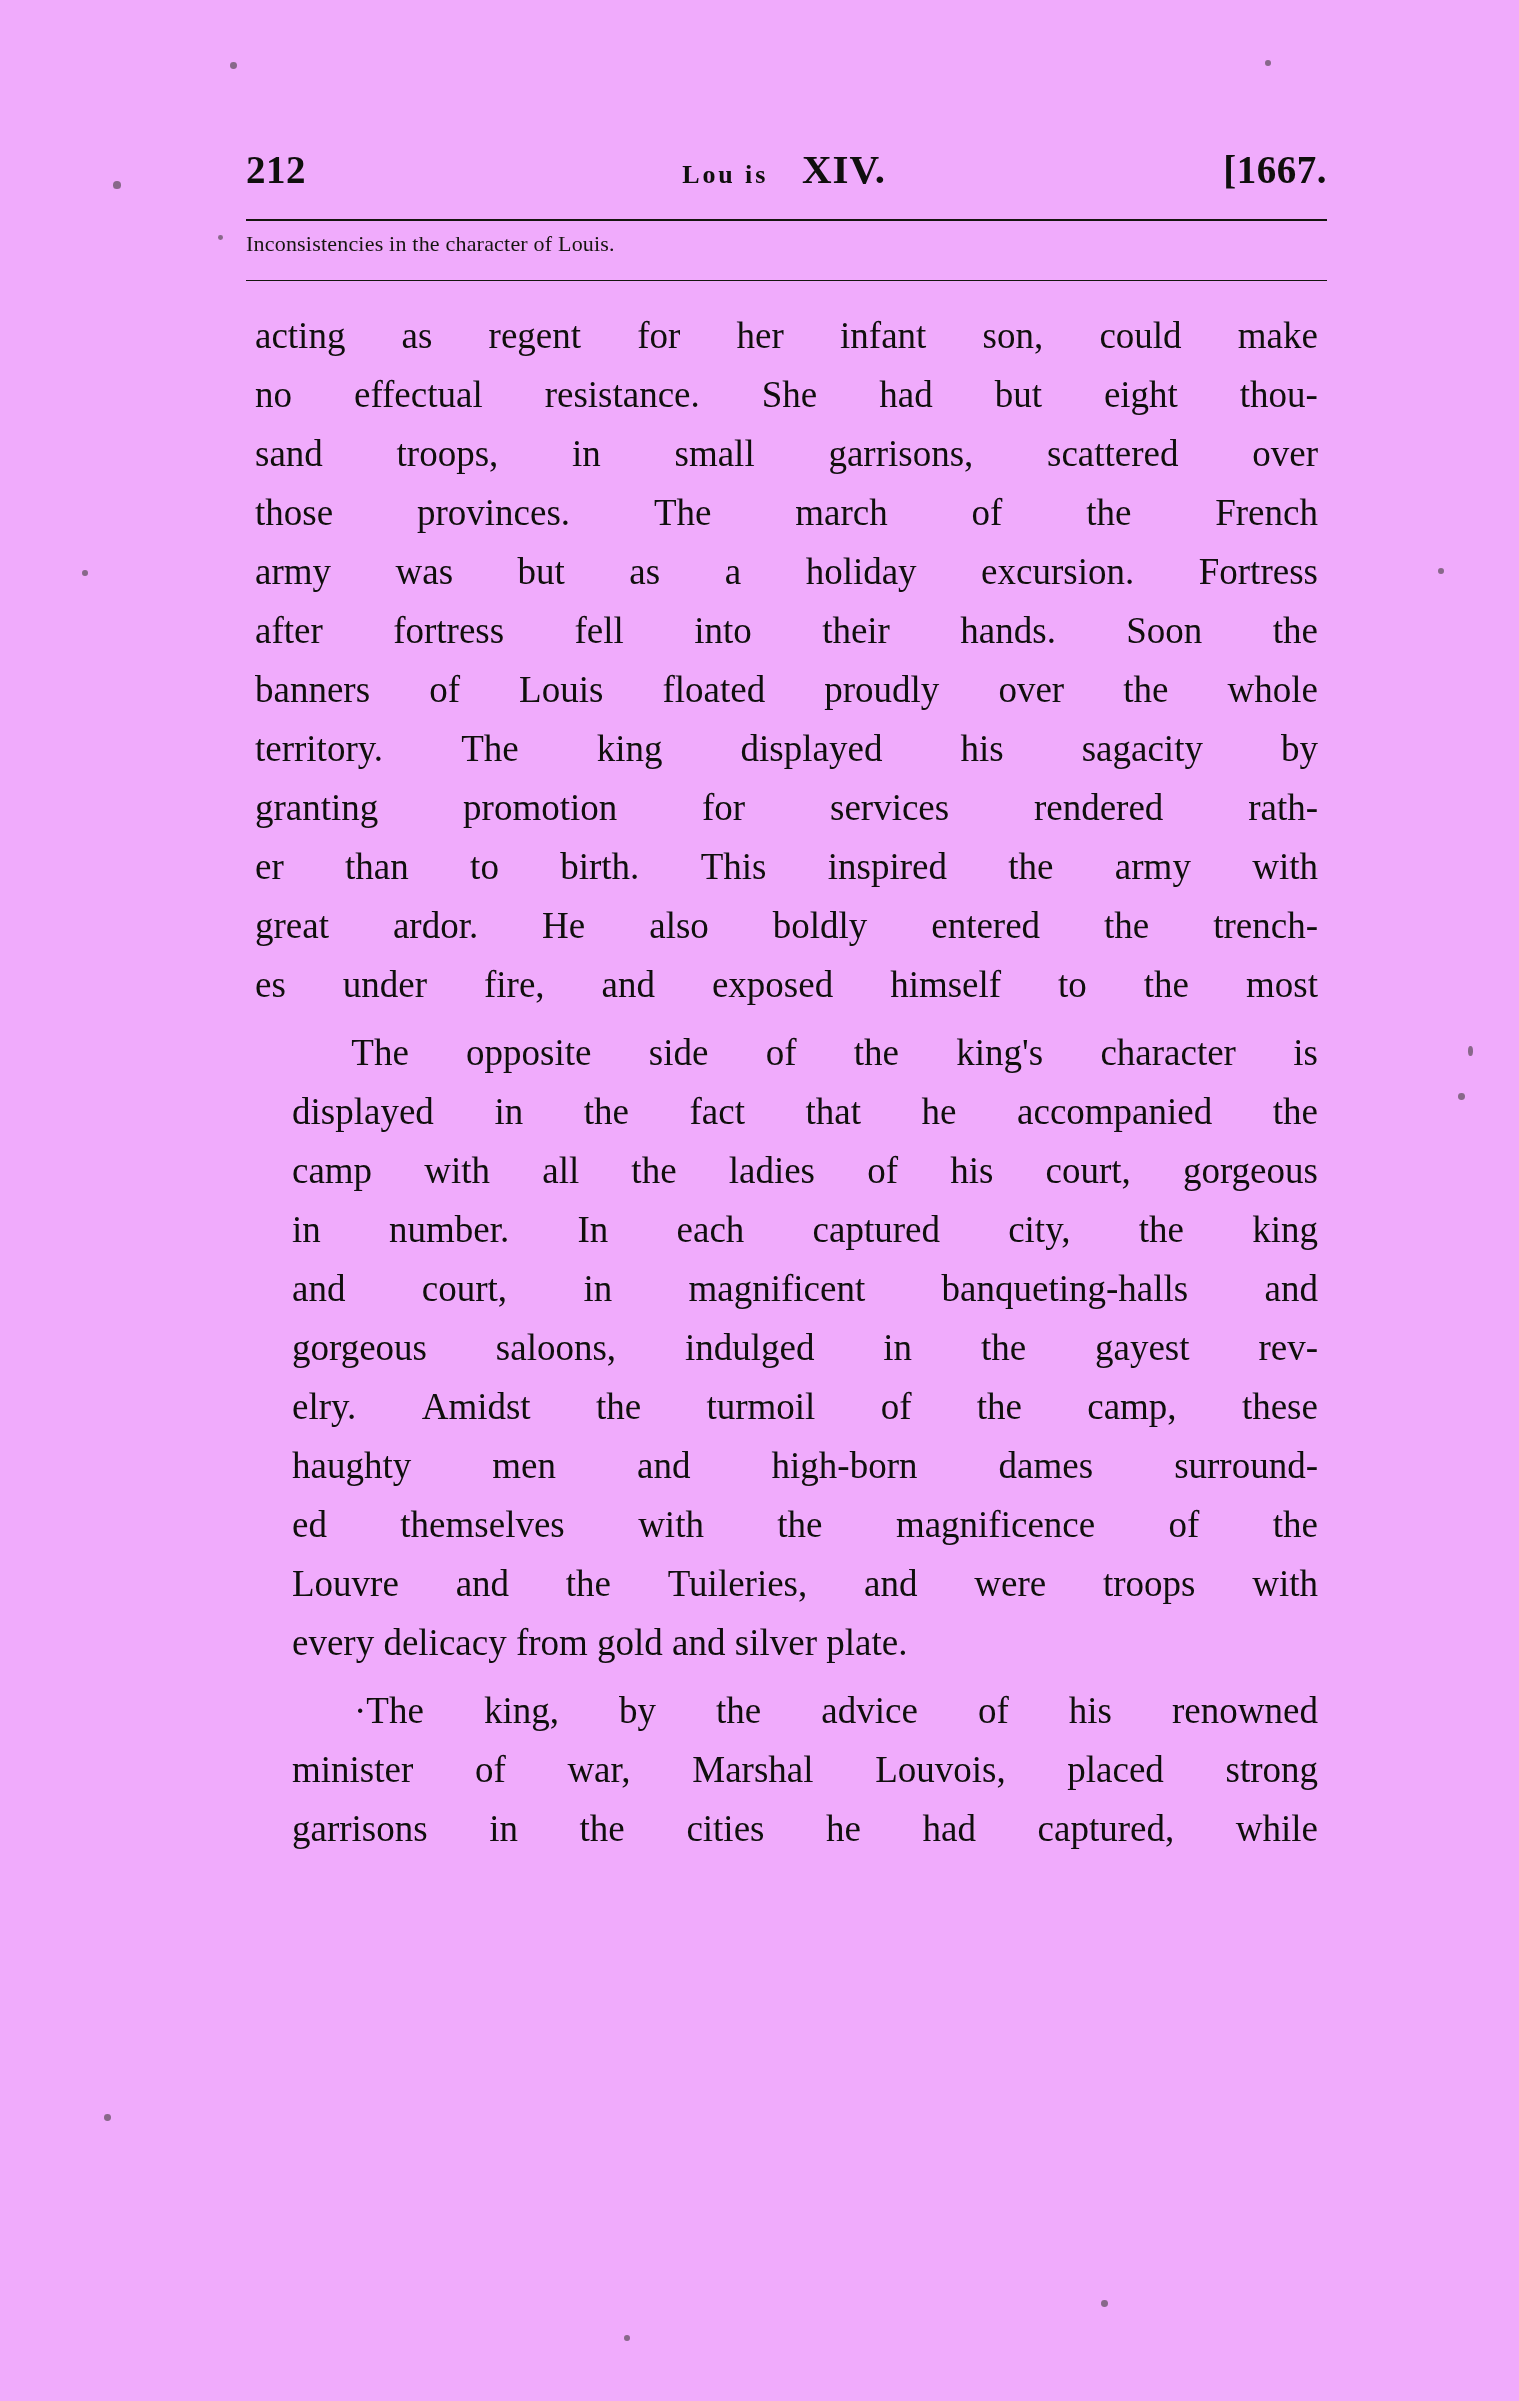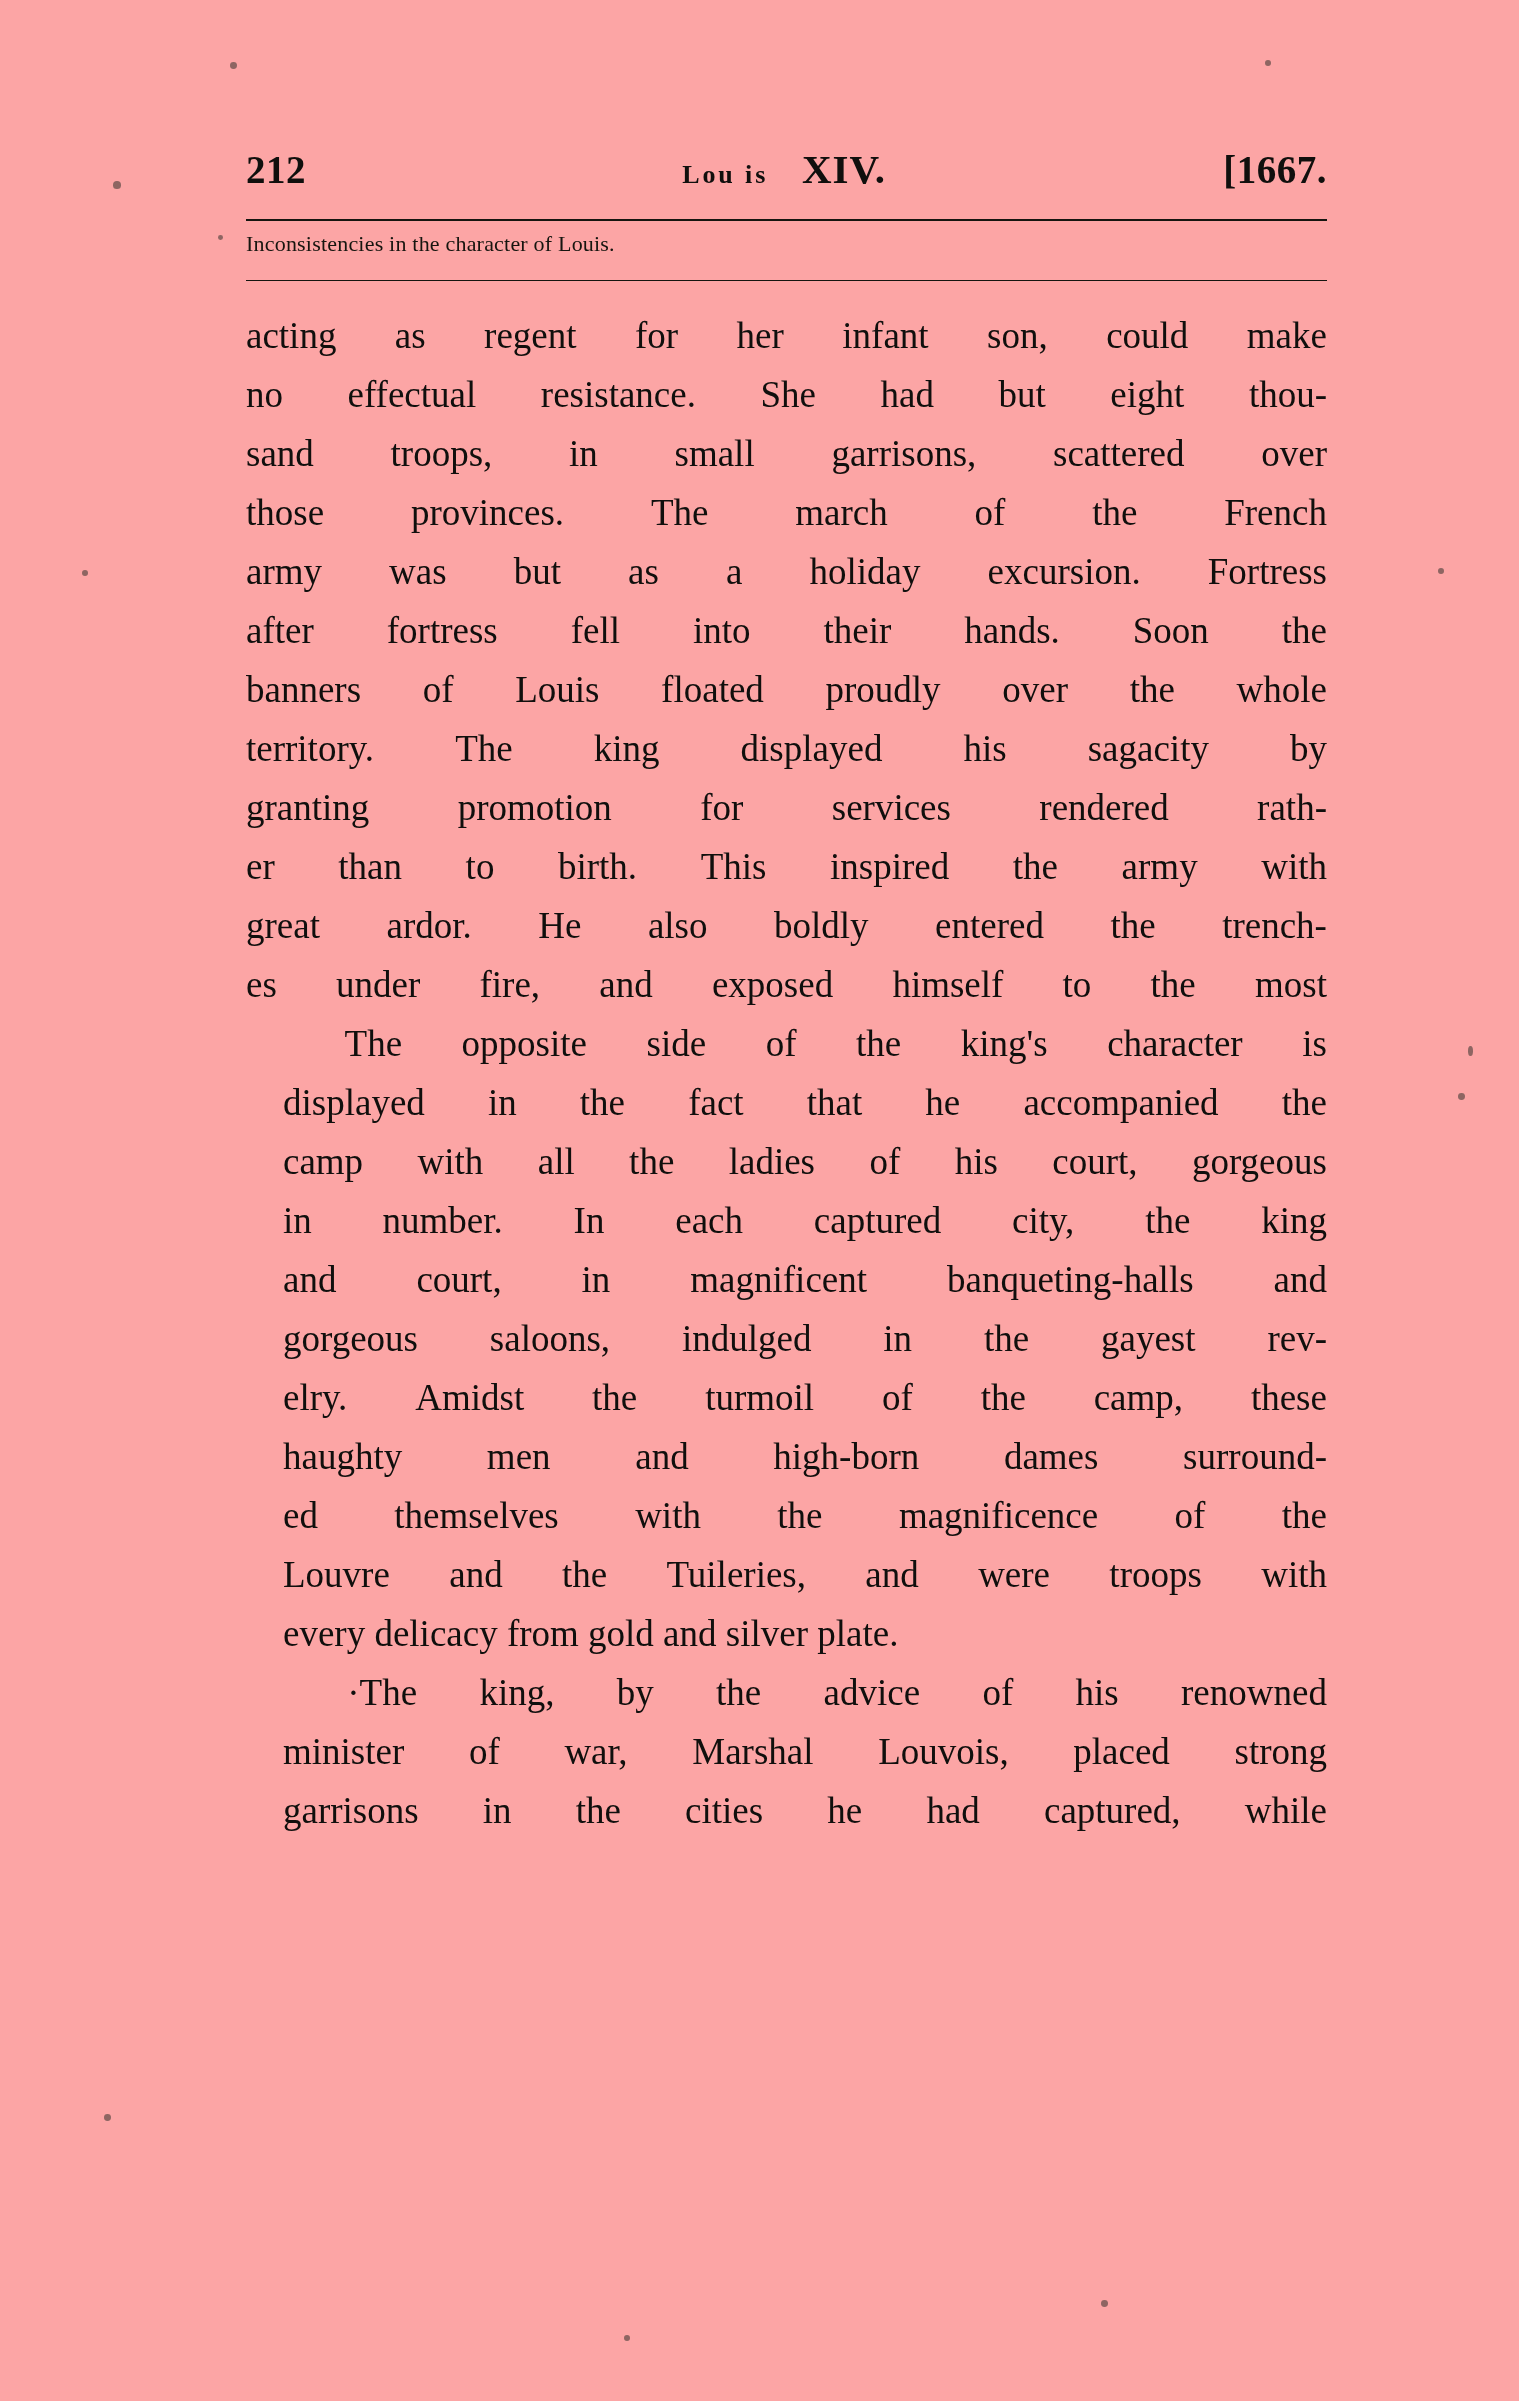--- a/index.html
+++ b/index.html
@@ -4,21 +4,21 @@
 <style>
   html, body {
     margin: 0;
     padding: 0;
     background: #ffffff;
   }
   .page {
     position: relative;
     width: 1520px;
     height: 2401px;
-    background: #fca5a5;
+    background: #f0abfc;
     overflow: hidden;
     font-family: "Liberation Serif", serif;
     color: #100f0d;
   }
 
   
   .speck {
     position: absolute;
     background: #33312c;
     border-radius: 50%;
@@ -81,21 +81,21 @@
   }
 
   
   .body {
     margin-top: 25px;
     font-size: 37px;
     line-height: 59px;
     text-align: justify;
   }
   .body p {
-    margin: 0;
+    margin: 9px;
     text-indent: 0;
   }
   .body p.indent {
     text-indent: 37px;
   }
   .line {
     display: block;
     white-space: nowrap;
   }
   

